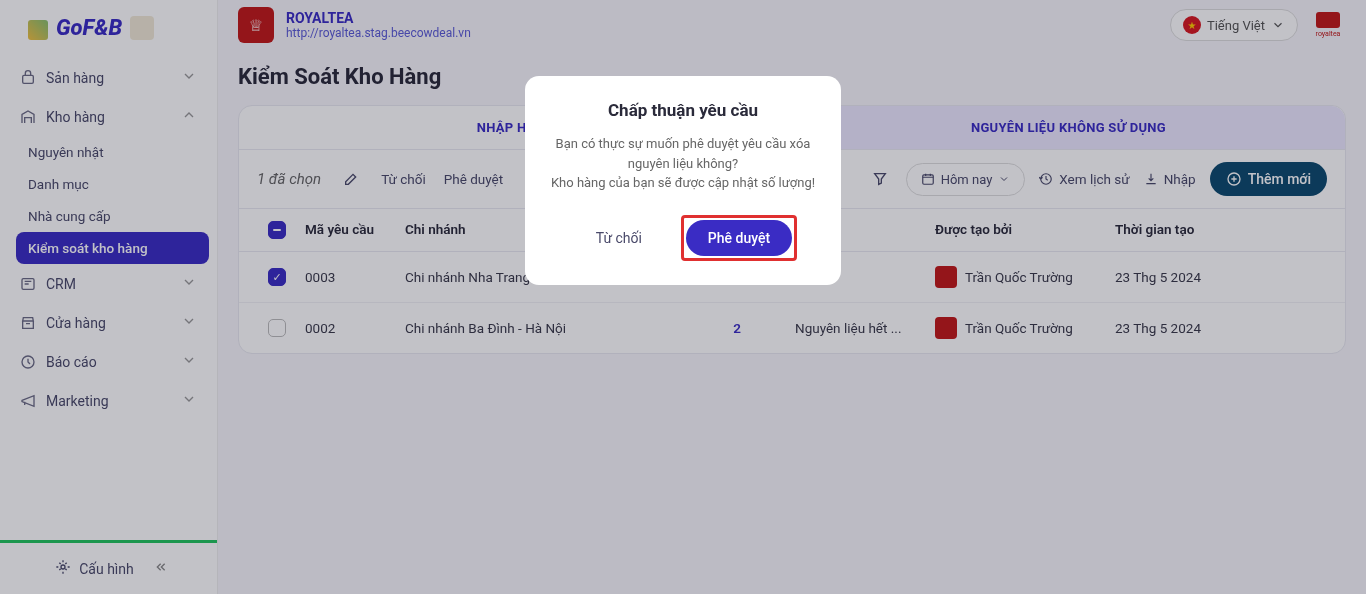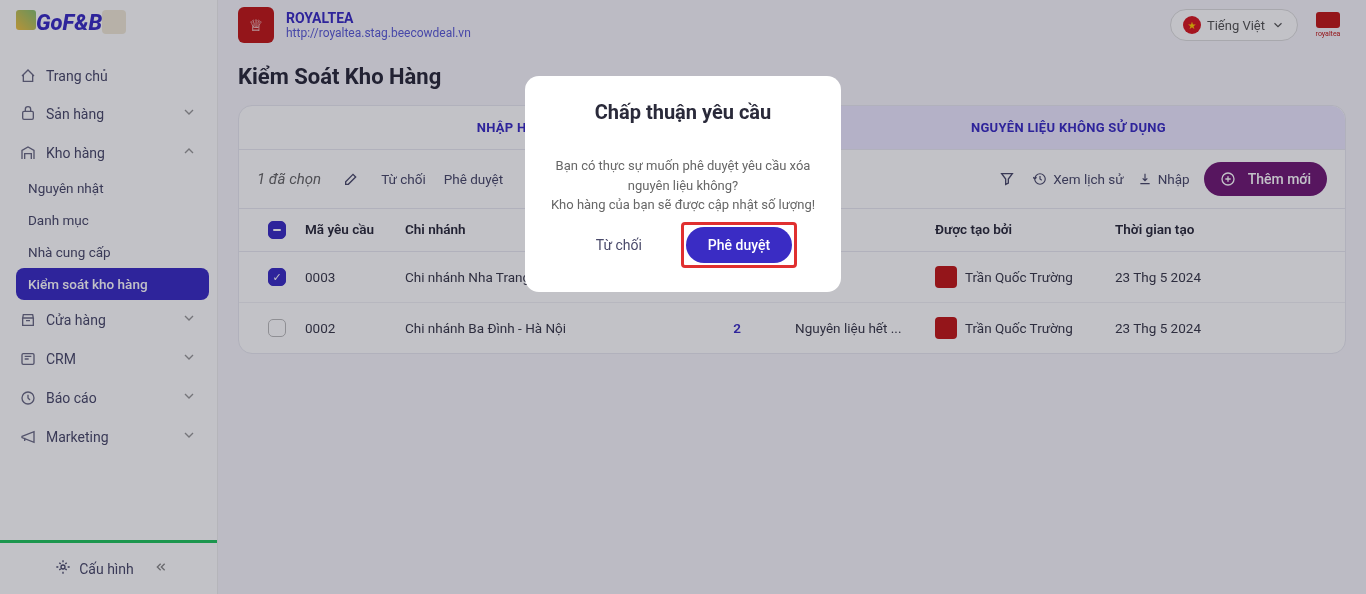--- a/index.html
+++ b/index.html
@@ -1,19 +1,19 @@
 <!DOCTYPE html>
 <html><head>
 <meta charset="utf-8">
 <style>
 *{box-sizing:border-box;margin:0;padding:0;font-family:-apple-system,BlinkMacSystemFont,"Segoe UI",Roboto,sans-serif}
 body{background:#f5f5f7;width:1366px;height:594px;overflow:hidden;position:relative}
 .app{display:flex;height:100%}
 .sidebar{width:218px;background:#fff;border-right:1px solid #eee;display:flex;flex-direction:column}
-.logo-area{height:50px;padding:10px 16px;display:flex;align-items:flex-start;gap:0}
+.logo-area{height:50px;padding:10px 28px;display:flex;align-items:flex-end;gap:8px}
 .logo-text{font-size:22px;font-weight:800;color:#3a2cc4;font-style:italic}
 .logo-badge{width:24px;height:24px;background:#f0e9d6;border-radius:4px}
 .nav{flex:1;padding:8px;overflow:auto}
 .nav-item{display:flex;align-items:center;gap:10px;padding:10px 12px;border-radius:8px;color:#4a4a6a;cursor:pointer;font-size:14px}
 .nav-item .icon{width:16px;height:16px;display:flex;align-items:center;justify-content:center;color:#6b6b85}
 .nav-item .label{flex:1}
 .nav-item .chev{color:#999}
 .nav-sub{padding-left:8px}
 .nav-sub .nav-item{padding:8px 12px;font-size:13.5px}
 .nav-sub .nav-item.active{background:#3a2cc4;color:#fff;font-weight:500}
@@ -38,43 +38,43 @@
 .tabs{display:flex;border-bottom:1px solid #e8e8f0}
 .tab{flex:1;text-align:center;padding:14px;font-size:13px;font-weight:700;color:#3a2cc4;cursor:pointer;letter-spacing:0.3px}
 .tab.active{background:#ede9ff;border-radius:0 14px 0 0}
 .tab:first-child.active{border-radius:14px 0 0 0}
 .toolbar{display:flex;align-items:center;padding:12px 18px;gap:18px;flex-wrap:wrap}
 .sel-count{font-size:15px;font-style:italic;color:#666}
 .tool-btn{display:flex;align-items:center;gap:6px;font-size:13.5px;color:#4a4a6a;cursor:pointer;background:none;border:none}
 .tool-btn.icon-only{padding:4px}
 .toolbar-right{margin-left:auto;display:flex;align-items:center;gap:14px}
 .pill-btn{display:flex;align-items:center;gap:6px;padding:8px 14px;border:1px solid #ddd;border-radius:20px;font-size:13px;color:#4a4a6a;cursor:pointer;background:#fff}
-.primary-btn{display:flex;align-items:flex-end;gap:12px;padding:9px 16px;background:#701a75;color:#fff;border:none;border-radius:22px;font-size:14px;font-weight:500;cursor:pointer}
+.primary-btn{display:flex;align-items:flex-end;gap:6px;padding:9px 16px;background:#0c4a6e;color:#fff;border:none;border-radius:22px;font-size:14px;font-weight:500;cursor:pointer}
 .table{width:100%}
 .thead{display:flex;align-items:flex-start;border-bottom:1px solid #e8e8f0;border-top:1px solid #e8e8f0;padding:0 18px}
 .th{padding:12px 8px;font-size:13.5px;font-weight:600;color:#2a2a3a}
 .tbody .tr{display:flex;align-items:center;padding:0 18px;border-bottom:1px solid #f0f0f5}
 .tbody .tr:last-child{border-bottom:none}
 .td{padding:14px 8px;font-size:13.5px;color:#3a3a4a}
 .col-check{width:40px;display:flex;align-items:center;justify-content:center}
 .col-id{width:100px}
 .col-branch{width:290px}
 .col-qty{width:100px;text-align:center;font-weight:600;color:#3a2cc4}
 .col-reason{width:140px}
 .col-by{width:180px;display:flex;align-items:center;gap:8px}
 .col-date{width:140px}
 .checkbox{width:18px;height:18px;border:1.5px solid #bbb;border-radius:5px;display:flex;align-items:center;justify-content:center;cursor:pointer}
 .checkbox.indeterminate{background:#3a2cc4;border-color:#3a2cc4}
 .checkbox.indeterminate::after{content:"";width:8px;height:2px;background:#fff;border-radius:1px}
 .checkbox.checked{background:#3a2cc4;border-color:#3a2cc4;color:#fff;font-size:11px}
 .user-icon{width:22px;height:22px;background:#c21818;border-radius:4px;flex-shrink:0}
 .overlay{position:absolute;inset:0;background:rgba(10,10,30,0.25);display:flex;align-items:flex-start;justify-content:center;padding-top:76px}
 .modal{width:316px;background:#fff;border-radius:14px;padding:24px 20px;text-align:center}
-.modal-title{font-size:20px;font-weight:700;color:#2a2a3a;margin-bottom:32px}
-.modal-text{font-size:13px;color:#666;line-height:1.5;margin-bottom:7px}
+.modal-title{font-size:17px;font-weight:700;color:#2a2a3a;margin-bottom:14px}
+.modal-text{font-size:13px;color:#666;line-height:1.5;margin-bottom:22px}
 .modal-actions{display:flex;gap:12px;justify-content:center}
 .modal-btn{padding:10px 22px;border-radius:22px;font-size:14px;cursor:pointer;border:none;min-width:100px}
 .modal-btn.ghost{background:transparent;color:#4a4a6a}
 .modal-btn.primary{background:#3a2cc4;color:#fff;font-weight:500}
 .highlight-box{border:3px solid #e03030;border-radius:4px;padding:2px}
 svg{width:16px;height:16px}
 </style>
 </head>
 <body>
 
@@ -82,28 +82,20 @@
   <div class="sidebar">
     <div class="logo-area">
       <span style="width:20px;height:20px;background:linear-gradient(45deg,#f0c040,#88c070);border-radius:3px"></span>
       <span class="logo-text">GoF&amp;B</span>
       <span class="logo-badge"></span>
     </div>
     <div class="nav">
       <div class="nav-item">
         <span class="icon">
             <svg viewBox="0 0 24 24" fill="none" stroke="currentColor" stroke-width="2">
-              <path d="M3 12l9-9 9 9M5 10v10h14V10"></path>
-            </svg>
-          </span>
-        <span class="label">Trang chủ</span>
-      </div>
-      <div class="nav-item">
-        <span class="icon">
-            <svg viewBox="0 0 24 24" fill="none" stroke="currentColor" stroke-width="2">
               <rect x="4" y="8" width="16" height="12" rx="2"></rect>
               <path d="M8 8V5a4 4 0 018 0v3"></path>
             </svg>
           </span>
         <span class="label">Sản hàng</span>
         <span class="chev"><svg viewBox="0 0 24 24" fill="none" stroke="currentColor" stroke-width="2">
               <path d="M6 9l6 6 6-6"></path>
             </svg></span>
       </div>
       <div class="nav-item">
@@ -127,36 +119,36 @@
         <div class="nav-item">
             <span class="label">Nhà cung cấp</span>
           </div>
         <div class="nav-item active">
             <span class="label">Kiểm soát kho hàng</span>
           </div>
       </div>
       <div class="nav-item">
         <span class="icon">
             <svg viewBox="0 0 24 24" fill="none" stroke="currentColor" stroke-width="2">
-              <path d="M4 9h16l-1-5H5zM4 9v11h16V9M9 13h6"></path>
-            </svg>
-          </span>
-        <span class="label">Cửa hàng</span>
-        <span class="chev"><svg viewBox="0 0 24 24" fill="none" stroke="currentColor" stroke-width="2">
-              <path d="M6 9l6 6 6-6"></path>
-            </svg></span>
-      </div>
-      <div class="nav-item">
-        <span class="icon">
-            <svg viewBox="0 0 24 24" fill="none" stroke="currentColor" stroke-width="2">
               <rect x="3" y="4" width="18" height="16" rx="2"></rect>
               <path d="M7 8h10M7 12h6"></path>
             </svg>
           </span>
         <span class="label">CRM</span>
+        <span class="chev"><svg viewBox="0 0 24 24" fill="none" stroke="currentColor" stroke-width="2">
+              <path d="M6 9l6 6 6-6"></path>
+            </svg></span>
+      </div>
+      <div class="nav-item">
+        <span class="icon">
+            <svg viewBox="0 0 24 24" fill="none" stroke="currentColor" stroke-width="2">
+              <path d="M4 9h16l-1-5H5zM4 9v11h16V9M9 13h6"></path>
+            </svg>
+          </span>
+        <span class="label">Cửa hàng</span>
         <span class="chev"><svg viewBox="0 0 24 24" fill="none" stroke="currentColor" stroke-width="2">
               <path d="M6 9l6 6 6-6"></path>
             </svg></span>
       </div>
       <div class="nav-item">
         <span class="icon">
             <svg viewBox="0 0 24 24" fill="none" stroke="currentColor" stroke-width="2">
               <circle cx="12" cy="12" r="9"></circle>
               <path d="M12 7v5l3 3"></path>
             </svg>
@@ -231,20 +223,30 @@
               </svg>
             </button>
           <button class="tool-btn">Từ chối</button>
           <button class="tool-btn">Phê duyệt</button>
           <div class="toolbar-right">
             <button class="tool-btn icon-only">
                 <svg viewBox="0 0 24 24" fill="none" stroke="currentColor" stroke-width="2">
                   <path d="M4 4h16l-6 8v6l-4 2v-8z"></path>
                 </svg>
               </button>
+            <div class="pill-btn">
+              <svg viewBox="0 0 24 24" fill="none" stroke="currentColor" stroke-width="2" style="width:14px;height:14px">
+                  <rect x="3" y="5" width="18" height="16" rx="2"></rect>
+                  <path d="M3 9h18M8 3v4M16 3v4"></path>
+                </svg>
+              <span>Hôm nay</span>
+              <svg viewBox="0 0 24 24" fill="none" stroke="currentColor" stroke-width="2" style="width:12px;height:12px">
+                  <path d="M6 9l6 6 6-6"></path>
+                </svg>
+            </div>
             <button class="tool-btn">
               <svg viewBox="0 0 24 24" fill="none" stroke="currentColor" stroke-width="2" style="width:14px;height:14px">
                   <path d="M3 12a9 9 0 109-9 9 9 0 00-9 9zm0 0l-3-3m3 3l3-3M12 7v5l3 2"></path>
                 </svg>
               <span>Xem lịch sử</span>
             </button>
             <button class="tool-btn">
               <svg viewBox="0 0 24 24" fill="none" stroke="currentColor" stroke-width="2" style="width:14px;height:14px">
                   <path d="M12 3v12m-4-4l4 4 4-4M4 20h16"></path>
                 </svg>

